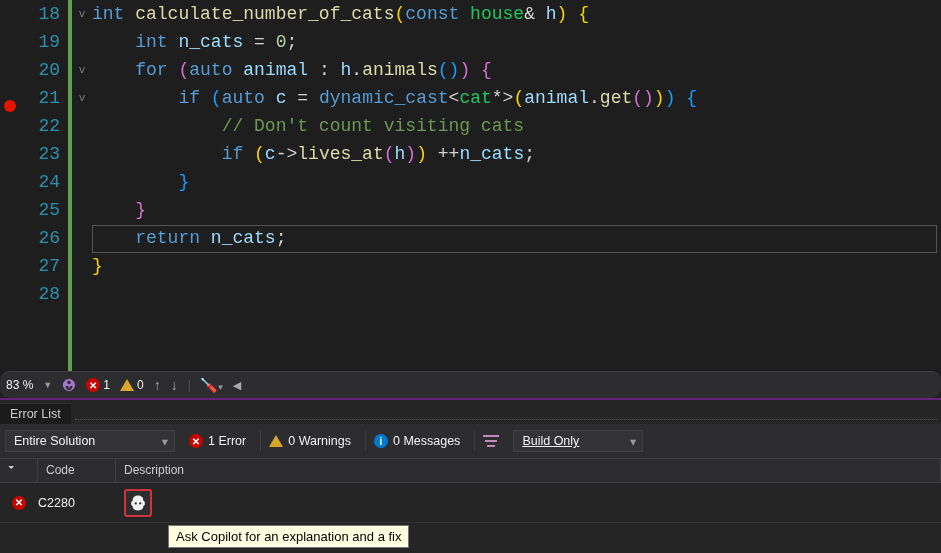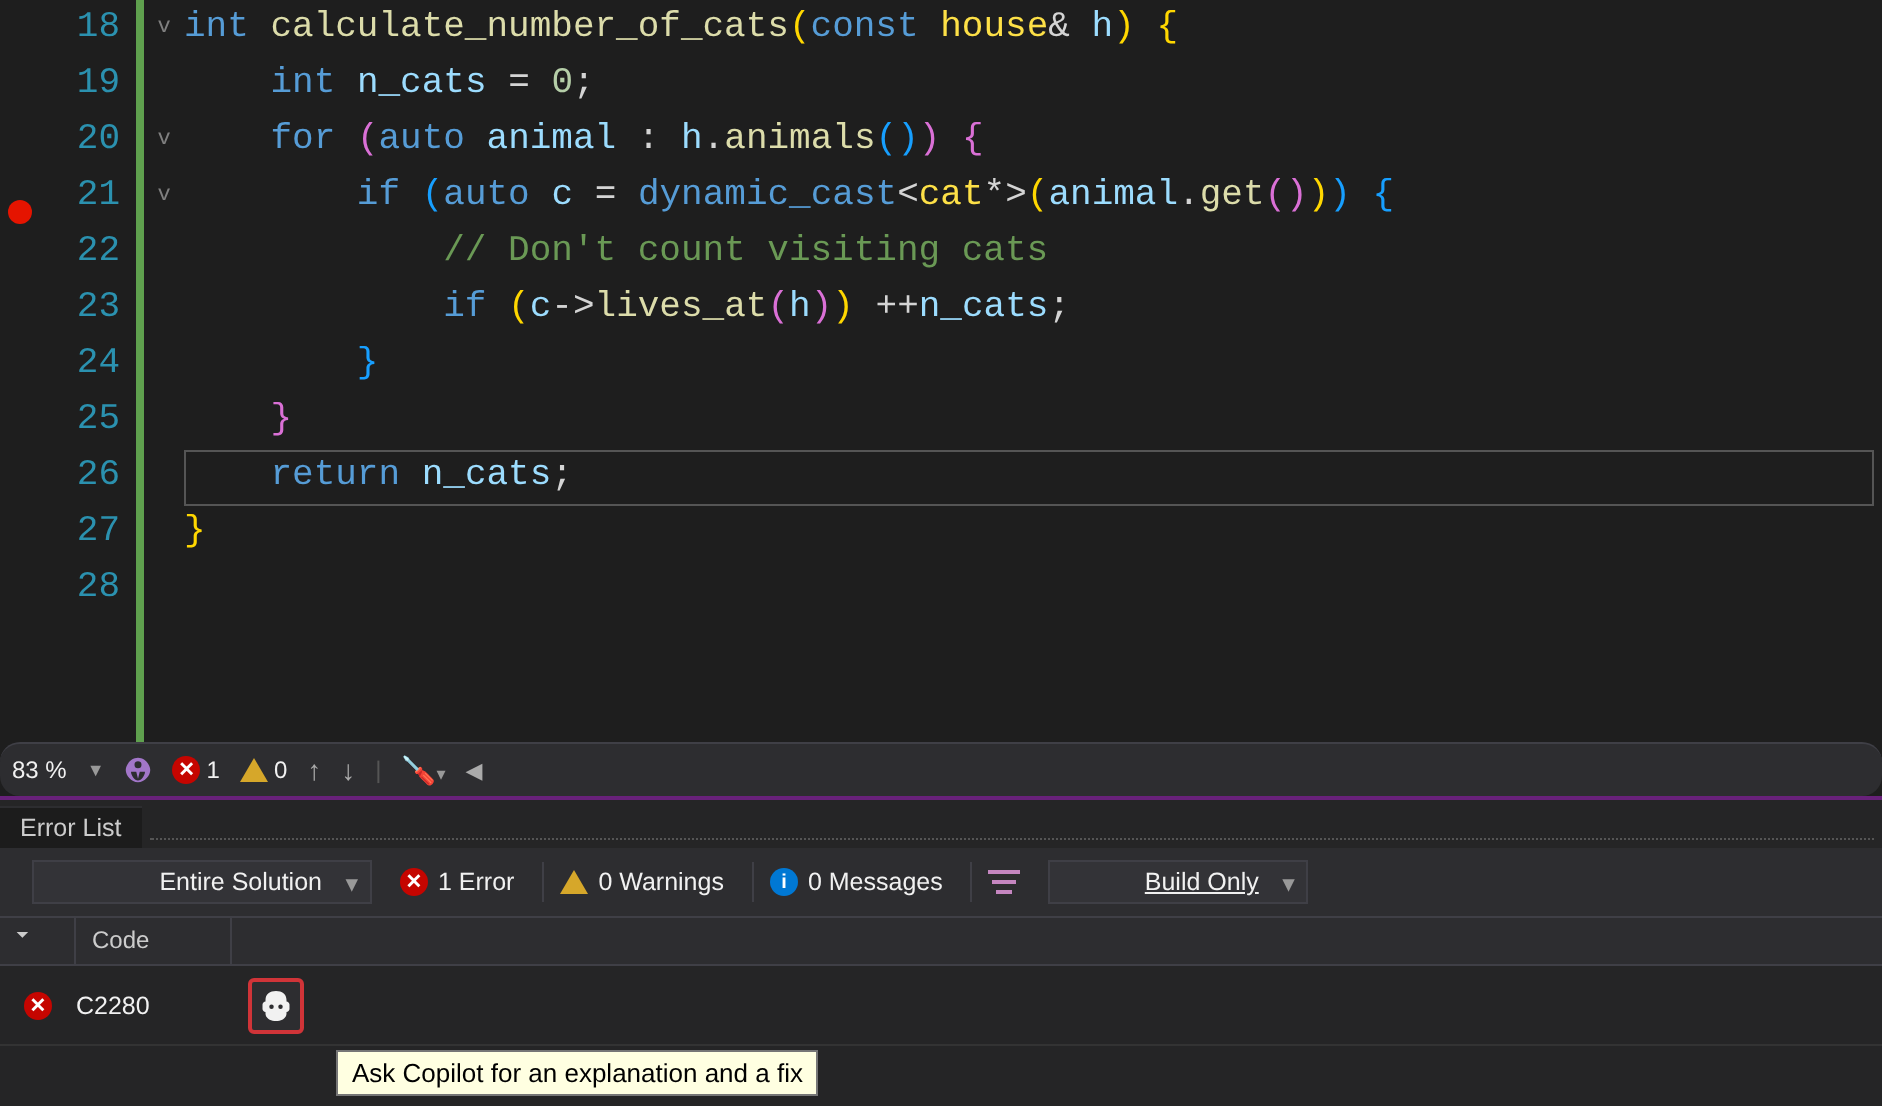--- a/index.html
+++ b/index.html
@@ -64,21 +64,21 @@
   .code-line.cursor-row::after {
     content: "";
     position: absolute;
     left: 0; right: 4px;
     height: 26px;
     border: 1px solid #555;
     margin-top: -27px;
     pointer-events: none;
   }
   .tok-kw   { color: #569cd6; }
-  .tok-type { color: #fde047; text-align: right; }
+  .tok-type { color: #22c55e; text-align: right; }
   .tok-fn   { color: #dcdcaa; }
   .tok-var  { color: #9cdcfe; }
   .tok-num  { color: #b5cea8; }
   .tok-cmt  { color: #6a9955; }
   .tok-op   { color: #d4d4d4; }
   .tok-punc { color: #d4d4d4; }
   .tok-gold { color: #ffd700; }
   .tok-pink { color: #da70d6; }
   .tok-blue { color: #179fff; }
 
@@ -125,23 +125,22 @@
     padding: 3px 10px 3px 10px;
     border-top: 1px solid #2d2d30;
     color: #ccc;
   }
   .panel .tabrow .dots { border-bottom:1px dotted #555; flex:1; height:1px; margin:0 4px 4px 4px;}
   .filters {
     height: 34px;
     display:flex;
     align-items:center;
     gap: 6px;
-    padding: 0 16px;
+    padding: 0 5px;
     background: #2d2d30;
-    text-align: right;
   }
   .filters .ddl {
     background:#333337;
     border:1px solid #3f3f46;
     padding: 3px 24px 3px 8px;
     position:relative;
     min-width: 170px;
   }
   .filters .ddl::after{content:"▾";position:absolute;right:6px;color:#999;}
   .filters .ddl.sm{min-width:130px;text-decoration:underline;}
@@ -274,20 +273,21 @@
           <rect x="0" y="1" width="16" height="2" fill="#c586c0"></rect>
           <rect x="2" y="6" width="12" height="2" fill="#c586c0"></rect>
           <rect x="4" y="11" width="8" height="2" fill="#c586c0"></rect>
         </svg>
     </div>
     <div class="ddl sm">Build Only</div>
   </div>
   <div class="colhead">
     <div class="c1"><sup style="font-size:8px">⏷</sup></div>
     <div class="c2">Code</div>
+    <div class="c3">Description</div>
   </div>
   <div class="erow">
     <div class="c1">
         <span class="ic-err">✕</span>
       </div>
     <div class="c2">C2280</div>
     <div class="c3">
       <div class="copilot-highlight">
         <svg class="copilot-svg" width="18" height="18" viewBox="0 0 24 24" fill="currentColor">
             <path d="M12 2C8 2 5 4 5 8v1c-1 0-2 1-2 2v3c0 1 1 2 2 2v1c0 3 3 5 7 5s7-2 7-5v-1c1 0 2-1 2-2v-3c0-1-1-2-2-2V8c0-4-3-6-7-6zm-3 9a1.5 1.5 0 110 3 1.5 1.5 0 010-3zm6 0a1.5 1.5 0 110 3 1.5 1.5 0 010-3z"></path>

